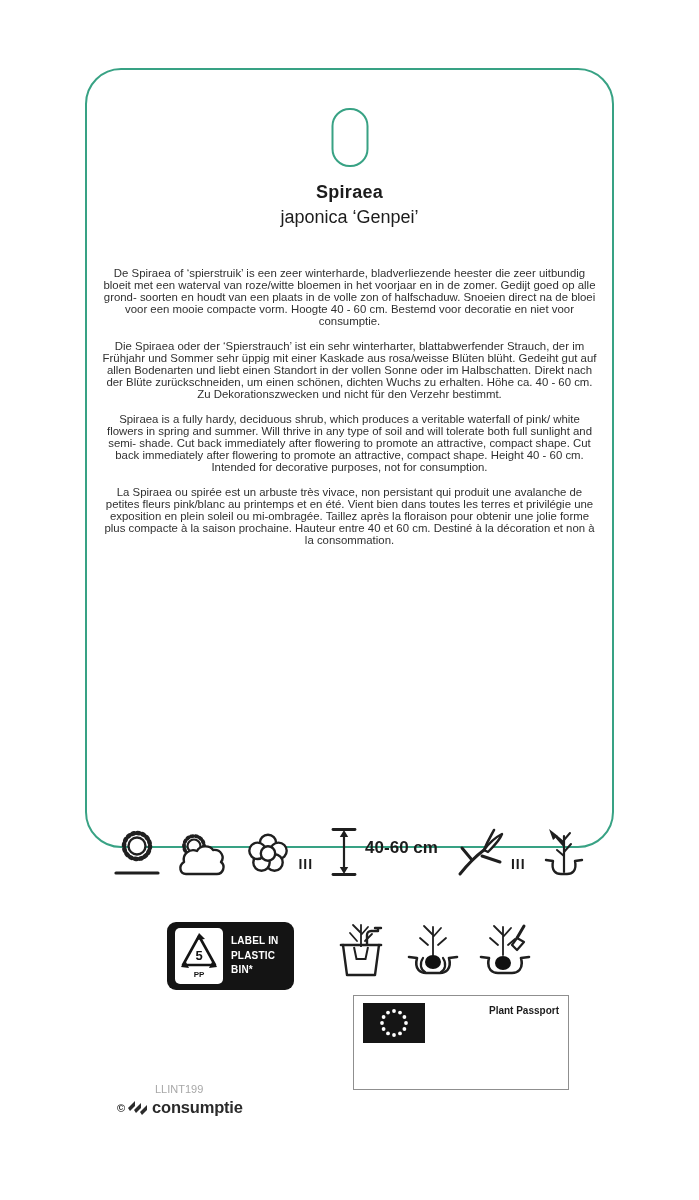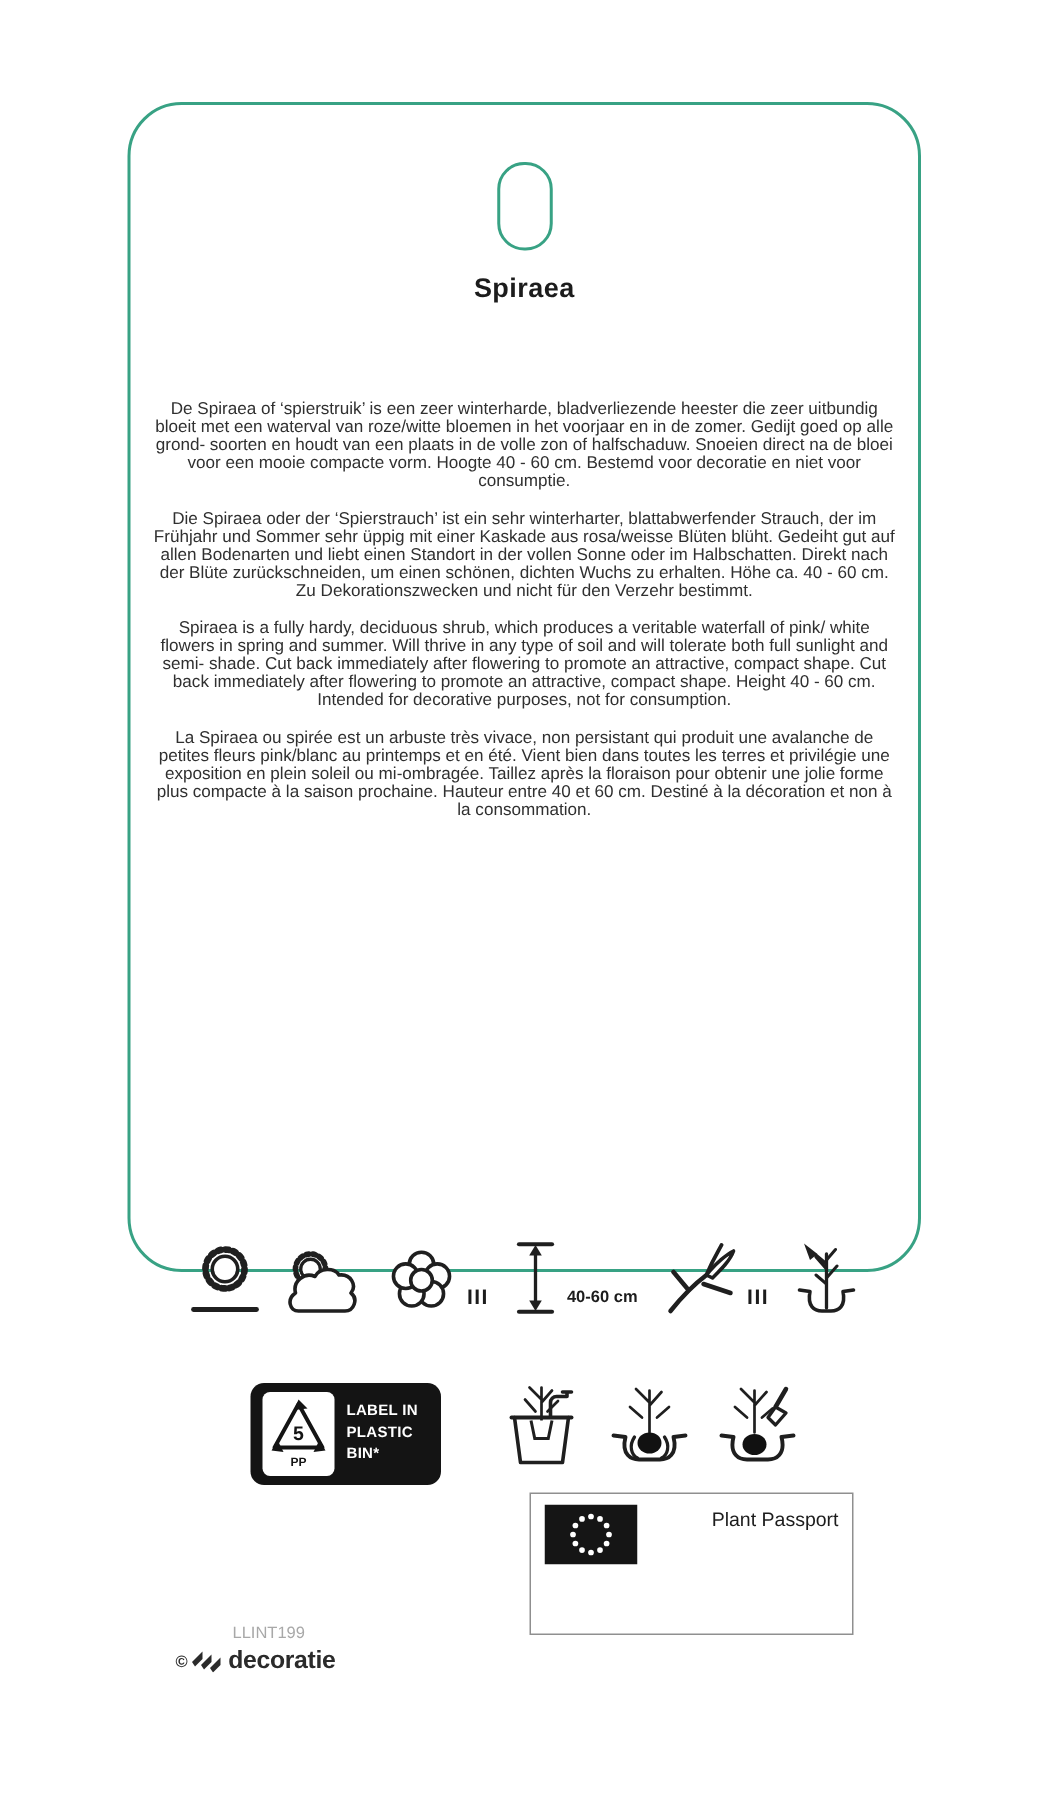--- a/index.html
+++ b/index.html
@@ -15,55 +15,56 @@
   .title{position:absolute;top:112px;left:0;width:100%;text-align:center;
     font-size:18px;font-weight:bold;color:#1c1c1c;letter-spacing:.3px;}
   .subtitle{position:absolute;top:137px;left:0;width:100%;text-align:center;
     font-size:18px;color:#1c1c1c;}
   .descriptions{position:absolute;top:197px;left:14px;right:14px;}
   .descriptions p{margin:0 0 13px 0;font-size:11.4px;line-height:12px;text-align:center;color:#303030;}
   .care-row{position:absolute;top:756px;left:0;width:100%;display:flex;
     justify-content:center;align-items:flex-end;}
   .care-row svg{display:block;}
   .care-label{font-size:14px;font-weight:bold;color:#1c1c1c;margin:0 0 6px 5px;letter-spacing:1px;}
-  .height-label{font-size:11px;font-weight:600;color:#1c1c1c;margin:0 0 7px 6px;}
+  .height-label{font-size:17px;font-weight:600;color:#1c1c1c;margin:0 0 20px 6px;}
   .gap-l{margin-left:16px;}
   .badge-row{position:absolute;top:840px;left:0;width:100%;display:flex;
     justify-content:center;align-items:flex-end;}
   .plastic-badge{width:127px;height:68px;background:#141414;border-radius:9px;
     display:flex;align-items:center;padding:0 8px;box-sizing:border-box;}
   .recycle-box{width:48px;height:56px;background:#fff;border-radius:5px;
     display:flex;align-items:center;justify-content:center;}
   .badge-text{display:flex;flex-direction:column;margin-left:8px;}
   .badge-text span{color:#fff;font-weight:bold;font-size:10px;line-height:14.5px;letter-spacing:.2px;}
   .plant-steps{display:flex;align-items:flex-end;margin-left:22px;}
   .plant-steps svg{display:block;margin-left:18px;}
   .passport{
     position:absolute;left:266px;top:925px;width:216px;height:95px;
     border:1.5px solid #8f8f8f;background:#fff;box-sizing:border-box;padding:7px 9px;
   }
   .passport-head{display:flex;justify-content:space-between;align-items:flex-start;}
-  .passport-title{font-size:13px;font-weight:normal;color:#1c1c1c;margin-top:2px;}
+  .passport-title{font-size:10px;font-weight:bold;color:#1c1c1c;margin-top:2px;}
   .passport-rows{display:grid;grid-template-columns:112px auto;margin-top:7px;row-gap:4px;}
   .pp-cell{font-size:12px;color:#222;white-space:nowrap;}
   .pp-letter{font-weight:bold;margin-right:5px;}
   .footer-code{position:absolute;left:68px;top:1013px;font-size:11px;color:#a8a8a8;}
   .brand-row{position:absolute;left:26px;top:1028px;display:flex;align-items:center;background:#fff;padding:0 4px;}
   .brand-c{font-size:11px;color:#2b2b2b;font-weight:bold;margin-right:2px;}
   .brand-name{font-size:16.5px;font-weight:bold;color:#2b2b2b;letter-spacing:-.2px;margin-left:3px;}
   .stroke{fill:none;stroke:#1f1f1f;stroke-linecap:round;stroke-linejoin:round;}
 </style>
 </head>
 <body>
 
 <div class="card">
 
   <div class="hole"></div>
 
   <div class="title">Spiraea</div>
+  <div class="subtitle">japonica ‘Genpei’</div>
 
   <div class="descriptions">
     <p>De Spiraea of ‘spierstruik’ is een zeer winterharde, bladverliezende heester die zeer uitbundig bloeit met een waterval van roze/witte bloemen in het voorjaar en in de zomer. Gedijt goed op alle grond- soorten en houdt van een plaats in de volle zon of halfschaduw. Snoeien direct na de bloei voor een mooie compacte vorm. Hoogte 40 - 60 cm. Bestemd voor decoratie en niet voor consumptie.</p>
     <p>Die Spiraea oder der ‘Spierstrauch’ ist ein sehr winterharter, blattabwerfender Strauch, der im Frühjahr und Sommer sehr üppig mit einer Kaskade aus rosa/weisse Blüten blüht. Gedeiht gut auf allen Bodenarten und liebt einen Standort in der vollen Sonne oder im Halbschatten. Direkt nach der Blüte zurückschneiden, um einen schönen, dichten Wuchs zu erhalten. Höhe ca. 40 - 60 cm. Zu Dekorationszwecken und nicht für den Verzehr bestimmt.</p>
     <p>Spiraea is a fully hardy, deciduous shrub, which produces a veritable waterfall of pink/ white flowers in spring and summer. Will thrive in any type of soil and will tolerate both full sunlight and semi- shade. Cut back immediately after flowering to promote an attractive, compact shape. Cut back immediately after flowering to promote an attractive, compact shape. Height 40 - 60 cm. Intended for decorative purposes, not for consumption.</p>
     <p>La Spiraea ou spirée est un arbuste très vivace, non persistant qui produit une avalanche de petites fleurs pink/blanc au printemps et en été. Vient bien dans toutes les terres et privilégie une exposition en plein soleil ou mi-ombragée. Taillez après la floraison pour obtenir une jolie forme plus compacte à la saison prochaine. Hauteur entre 40 et 60 cm. Destiné à la décoration et non à la consommation.</p>
   </div>
 
   <div class="care-row">
     <span>
@@ -191,16 +192,16 @@
 
   <div class="brand-row">
     <span class="brand-c">©</span>
     <svg width="22" height="15" viewBox="0 0 22 15">
       <g fill="#2b2b2b">
         <path d="M1 8 L8 1 L8 6 L3 11 Z"></path>
         <path d="M7 10 L14 3 L14 8 L9 13 Z"></path>
         <path d="M13 12 L20 5 L20 10 L15 15 Z"></path>
       </g>
     </svg>
-    <span class="brand-name">decoratie</span>
+    <span class="brand-name">consumptie</span>
   </div>
 
 </div>
 
 </body></html>

